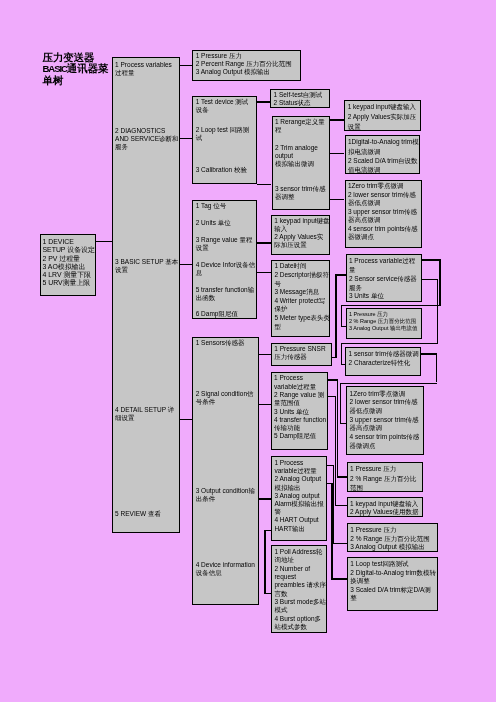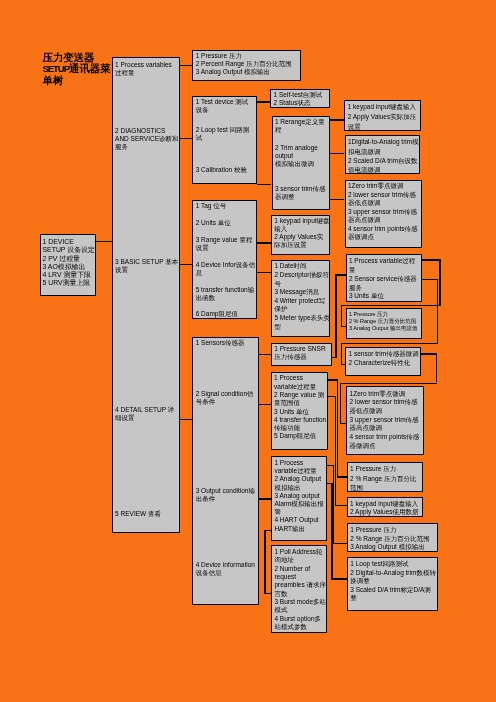--- a/index.html
+++ b/index.html
@@ -1,35 +1,35 @@
 <!DOCTYPE html>
 <html><head>
 <meta charset="utf-8">
 <title>HART Communicator Menu Tree</title>
 <style>
   html,body{margin:0;padding:0;background:#ffffff;}
   body{width:496px;height:702px;position:relative;overflow:hidden;
        font-family:"Liberation Sans","DejaVu Sans",sans-serif;color:#000;}
-  #stage{position:absolute;left:0;top:0;width:496px;height:702px;background:#f97316;}
+  #stage{position:absolute;left:0;top:0;width:496px;height:702px;background:#f0abfc;}
   .title{position:absolute;font-weight:bold;font-size:10.4px;line-height:11.4px;}
   .title>div{white-space:nowrap;}
   .title .lat{font-size:9.6px;letter-spacing:-1.1px;}
   .box{position:absolute;background:#c6c6c6;border:1.3px solid #000;box-sizing:border-box;}
   .txt{position:absolute;}
   .txt>div{white-space:nowrap;}
   .hl{position:absolute;height:1.3px;background:#000;}
   .vl{position:absolute;width:1.3px;background:#000;}
 </style>
 </head>
 <body>
 
 <div id="stage">
 <div class="title" style="left:42.5px;top:52px;">
       <div class="mix">压力变送器</div>
-      <div class="mix"><span class="lat">SETUP</span>通讯器菜</div>
+      <div class="mix"><span class="lat">BASIC</span>通讯器菜</div>
       <div class="mix">单树</div>
     </div>
 <div class="box" style="left:39.6px;top:234.3px;width:56px;height:61.3px;">
       <div class="txt" style="left:1.9px;top:2.7px;font-size:6.9px;line-height:8.26px;">
         <div>1 DEVICE</div>
         <div>SETUP 设备设定</div>
         <div>2 PV 过程量</div>
         <div>3 AO模拟输出</div>
         <div>4 LRV 测量下限</div>
         <div>5 URV测量上限</div>

